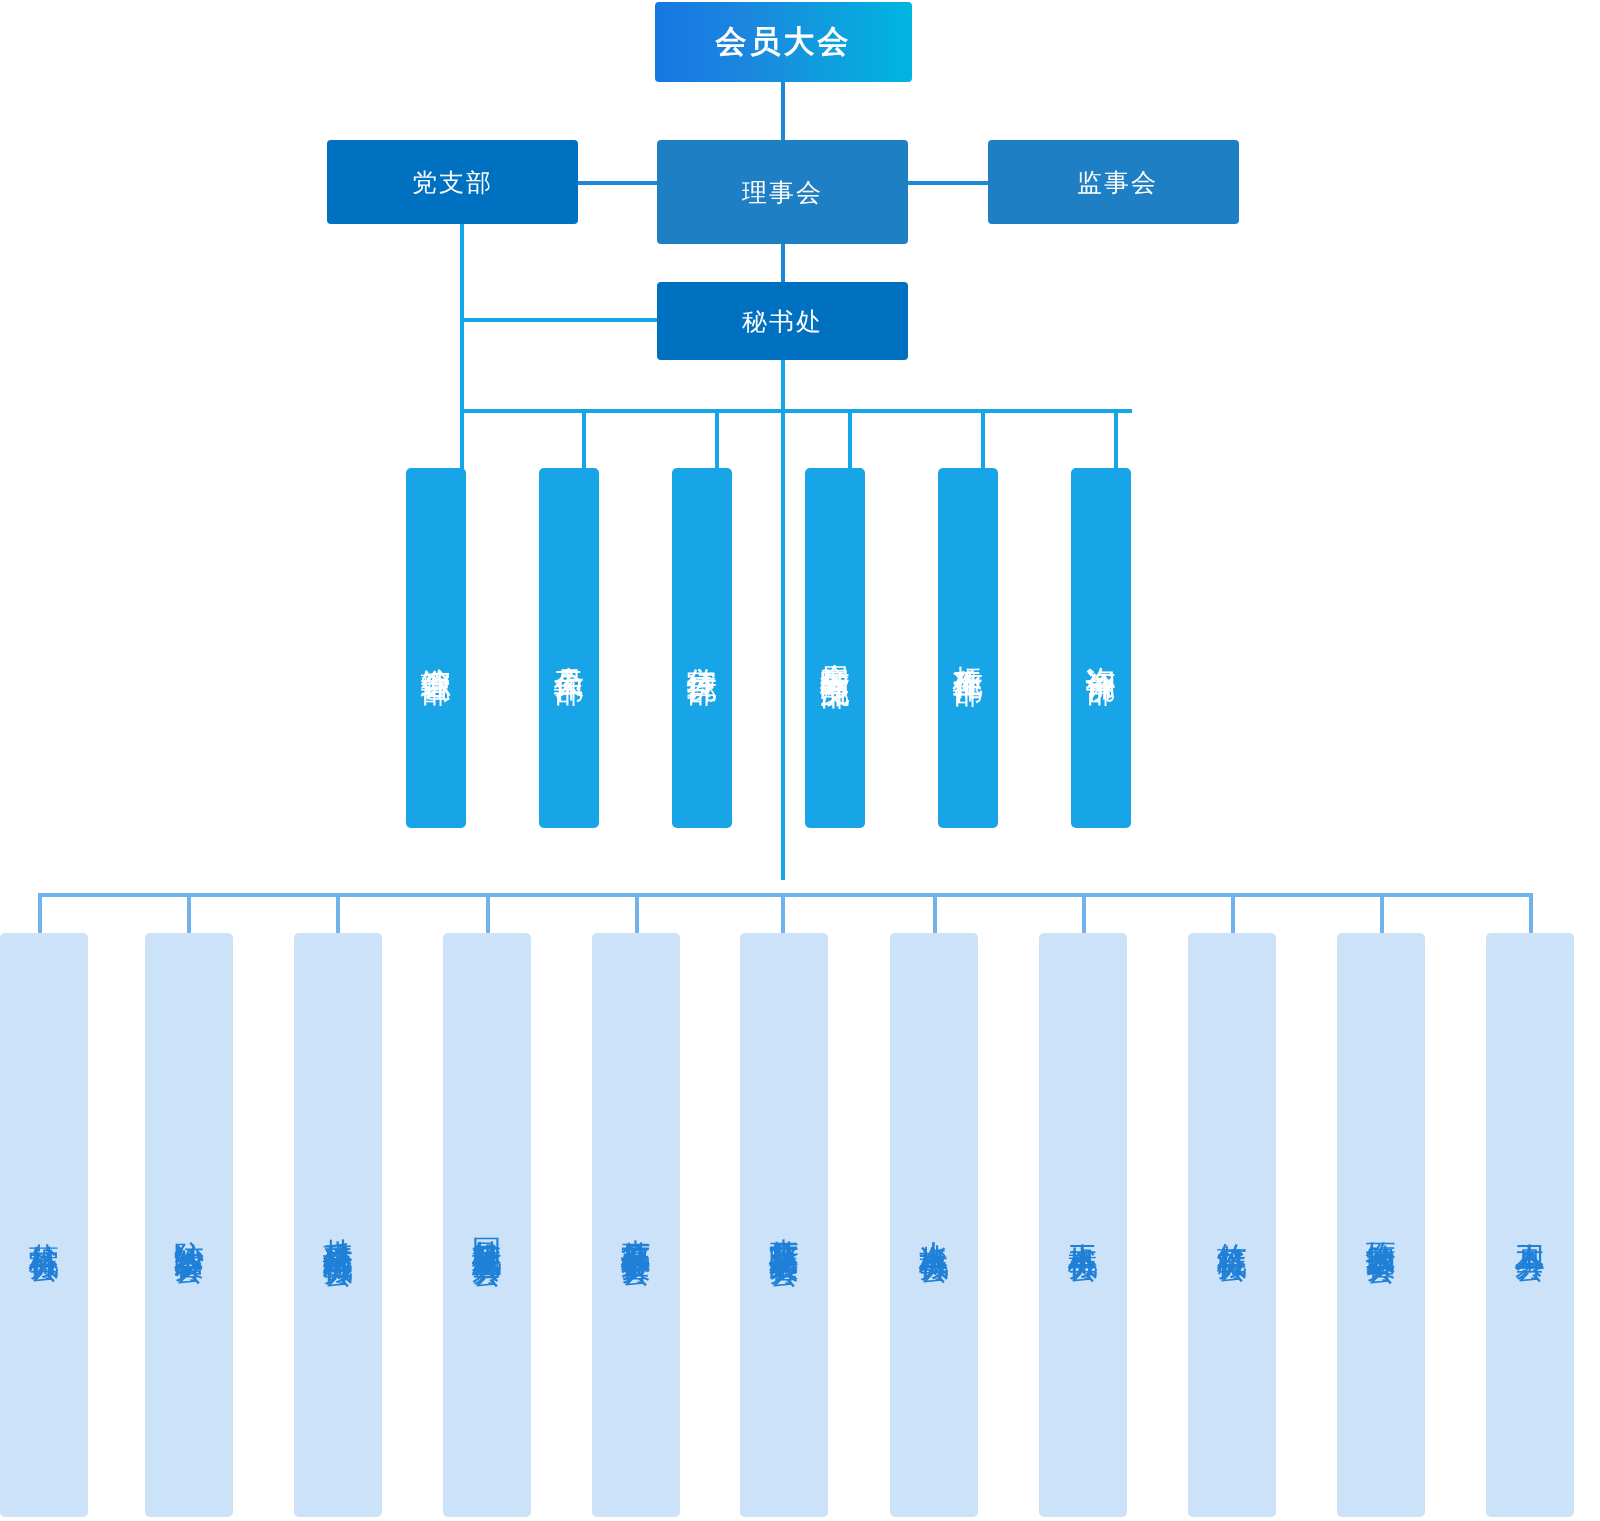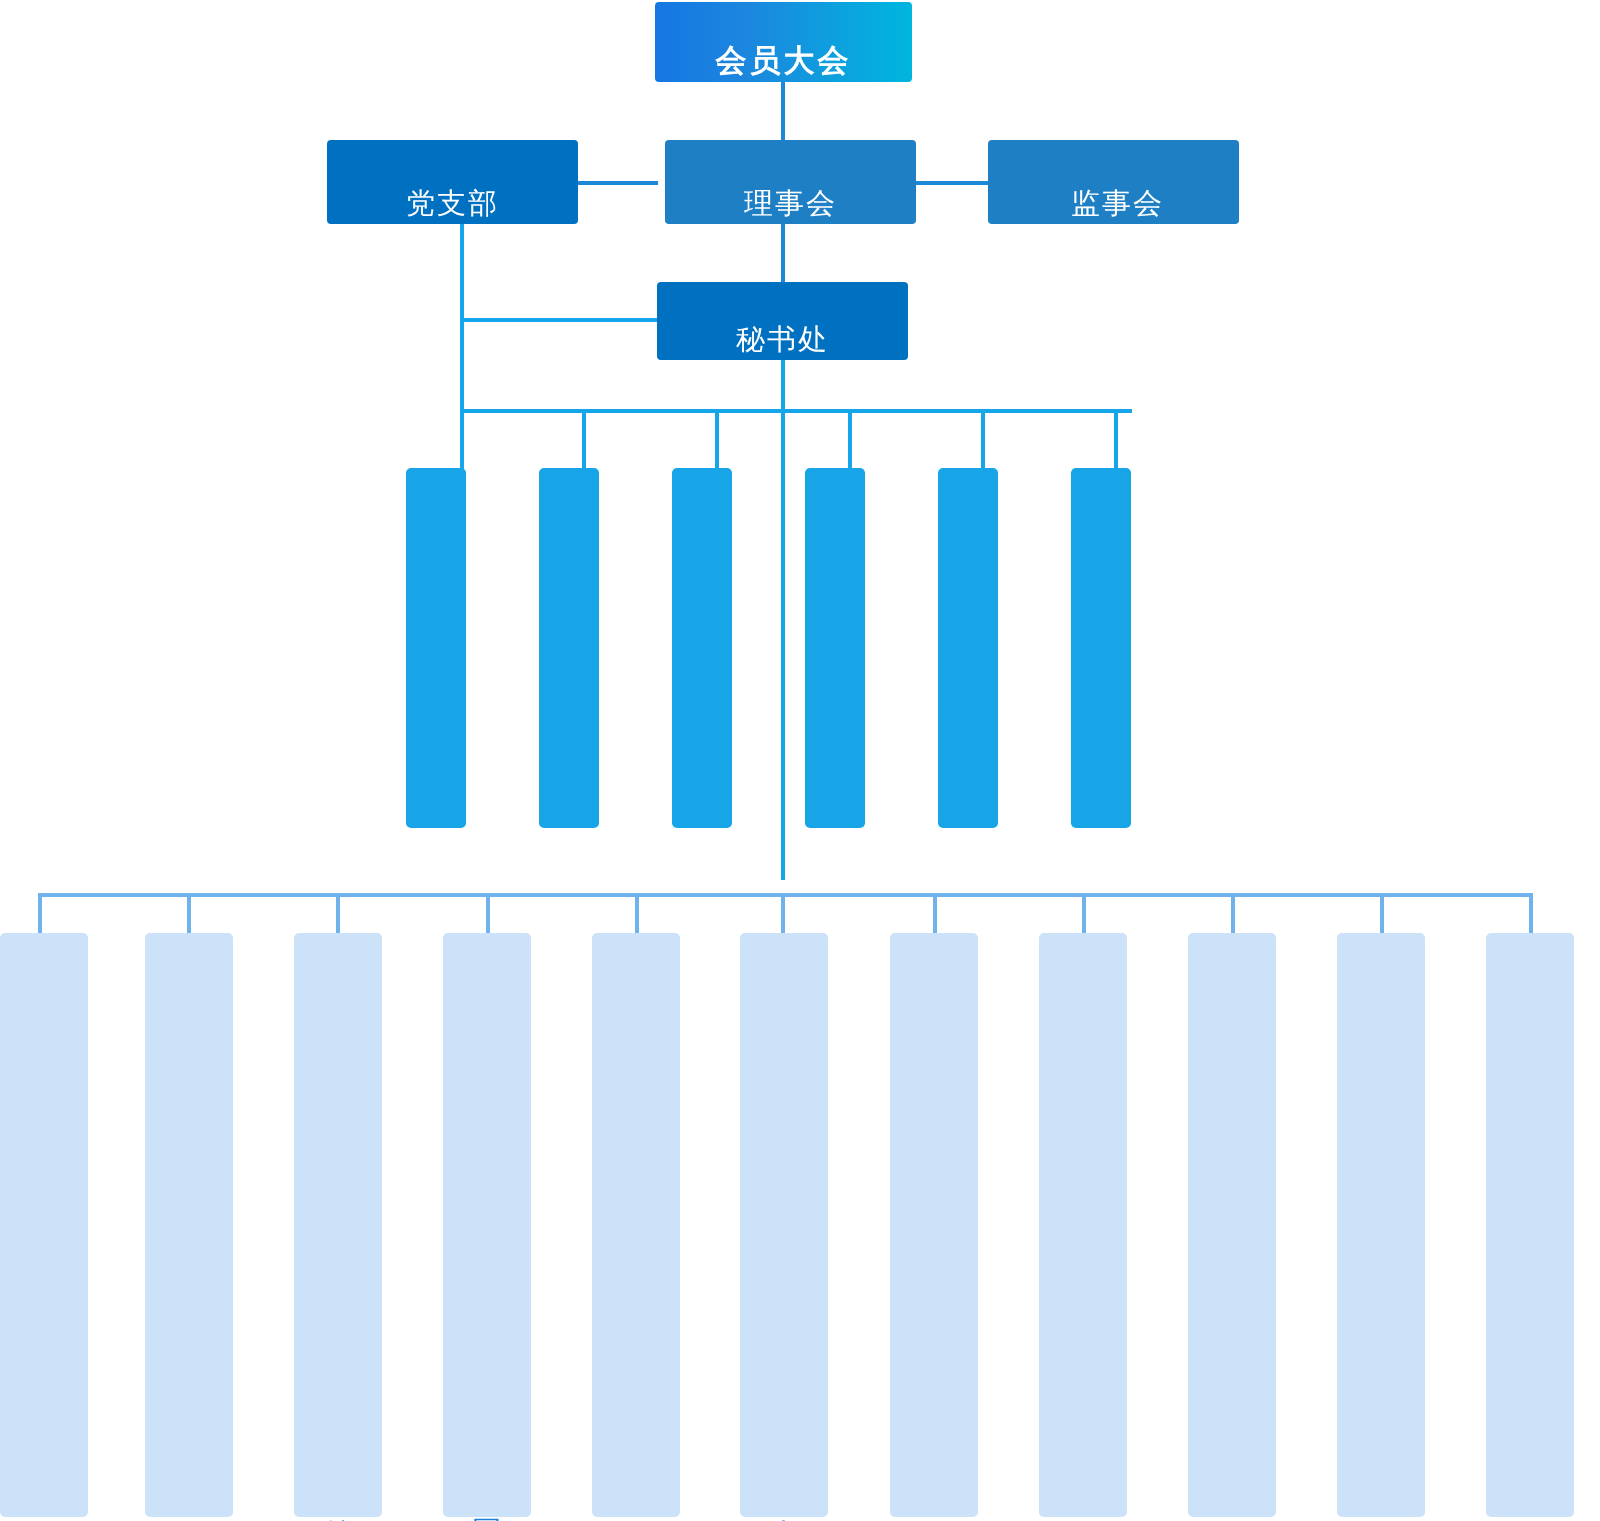--- a/index.html
+++ b/index.html
@@ -1,22 +1,22 @@
 <!DOCTYPE html>
 <html><head>
 <meta charset="utf-8">
 <style>
   html,body{margin:0;padding:0;background:#fff;}
   body{width:1600px;height:1521px;position:relative;overflow:hidden;
        font-family:"Liberation Sans","DejaVu Sans",sans-serif;}
   #chart{position:absolute;inset:0;}
-  .box{position:absolute;border-radius:4px;display:flex;align-items:flex-end;
+  .box{position:absolute;border-radius:4px;display:flex;align-items:center;
        justify-content:center;box-sizing:border-box;}
   .h-box{ }
-  .h-box .lbl{font-size:29px;color:#fff;letter-spacing:2px;white-space:nowrap;}
+  .h-box .lbl{font-size:25px;color:#fff;letter-spacing:2px;white-space:nowrap;}
   .assembly{background:linear-gradient(90deg,#1577E3 0%,#1C86DE 35%,#00B6DF 100%);}
   .assembly .lbl{font-size:31px;font-weight:bold;letter-spacing:3px;}
   .dark{background:#0070C0;}
   .mid{background:#1E7FC4;}
   .dept{background:#18A5E8;border-radius:5px;}
   .dept .lbl{writing-mode:vertical-rl;text-orientation:upright;
              font-size:30px;color:#fff;line-height:1.12;letter-spacing:2px;}
   .branch{background:#CCE2F8;border-radius:5px;}
   .branch .lbl{writing-mode:vertical-rl;text-orientation:upright;
                font-size:30px;color:#2080D8;line-height:1.12;letter-spacing:2px;}
@@ -67,21 +67,21 @@
   <div class="ln pale" style="left:1529px;top:893px;width:4px;height:42px;"></div>
 
   <div class="box h-box assembly" style="left:655px;top:2px;width:257px;height:80px;">
     <span class="lbl">会员大会</span>
   </div>
 
   <div class="box h-box dark" style="left:327px;top:140px;width:251px;height:84px;">
     <span class="lbl">党支部</span>
   </div>
 
-  <div class="box h-box mid" style="left:657px;top:140px;width:251px;height:84px;margin-left:8px;">
+  <div class="box h-box mid" style="left:657px;top:140px;width:251px;height:104px;">
     <span class="lbl">理事会</span>
   </div>
 
   <div class="box h-box mid" style="left:988px;top:140px;width:251px;height:84px;padding-left:8px;">
     <span class="lbl">监事会</span>
   </div>
 
   <div class="box h-box dark" style="left:657px;top:282px;width:251px;height:78px;">
     <span class="lbl">秘书处</span>
   </div>

